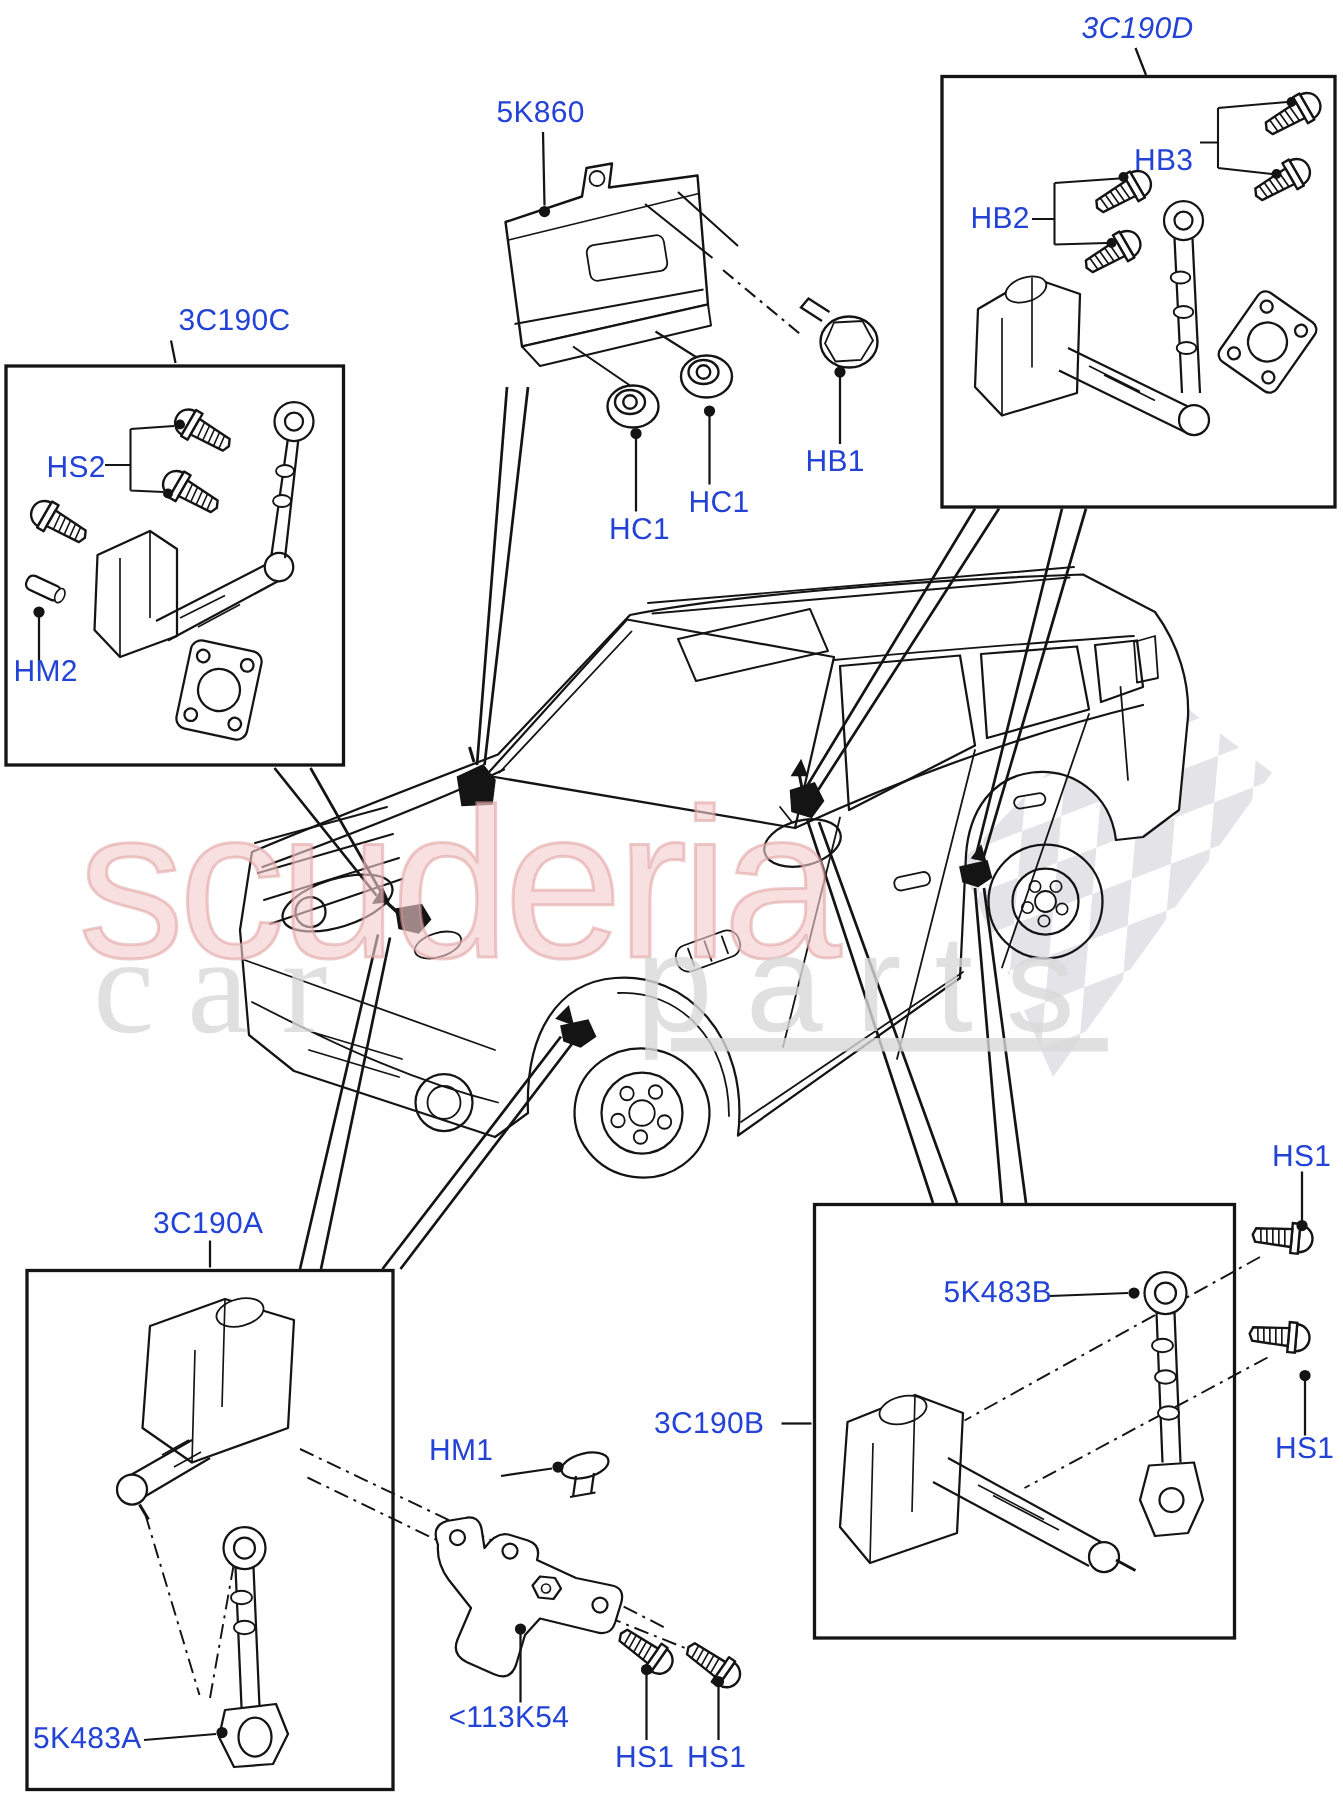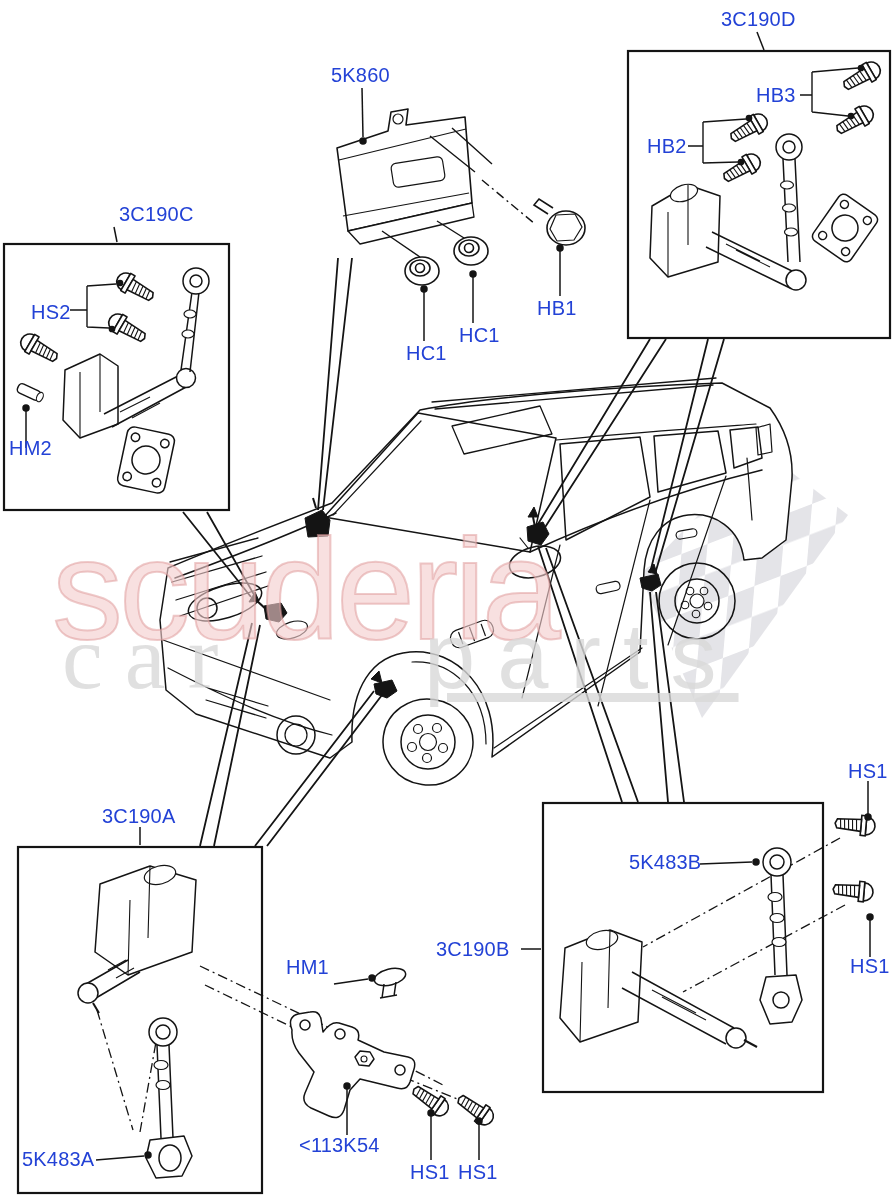--- a/index.html
+++ b/index.html
@@ -341,22 +341,22 @@
       <path d="M473,323 L473,277" fill="none"></path>
         <circle cx="473" cy="274" r="3"></circle>
     </g>
   </svg>
 
   <div class="wm" id="wm-brand">scuderia</div>
   <div class="wm wm-tag" id="wm-car">car</div>
   <div class="wm wm-tag" id="wm-parts">parts</div>
 
   <div class="callout" style="left:331px;top:64px;">5K860</div>
-  <div class="callout" style="left:721px;top:8px;">3C190D</div>
-  <div class="callout" style="left:756px;top:84px;">HB3</div>
+  <div class="callout" style="left:721px;top:8px;font-style:italic;">3C190D</div>
+  <div class="callout" style="left:756px;top:96px;">HB3</div>
   <div class="callout" style="left:647px;top:135px;">HB2</div>
   <div class="callout" style="left:79px;top:203px;margin-left:40px;">3C190C</div>
   <div class="callout" style="left:31px;top:301px;">HS2</div>
   <div class="callout" style="left:9px;top:437px;">HM2</div>
   <div class="callout" style="left:406px;top:342px;">HC1</div>
   <div class="callout" style="left:459px;top:324px;">HC1</div>
   <div class="callout" style="left:537px;top:297px;">HB1</div>
   <div class="callout" style="left:102px;top:805px;">3C190A</div>
   <div class="callout" style="left:22px;top:1148px;">5K483A</div>
   <div class="callout" style="left:286px;top:956px;">HM1</div>

